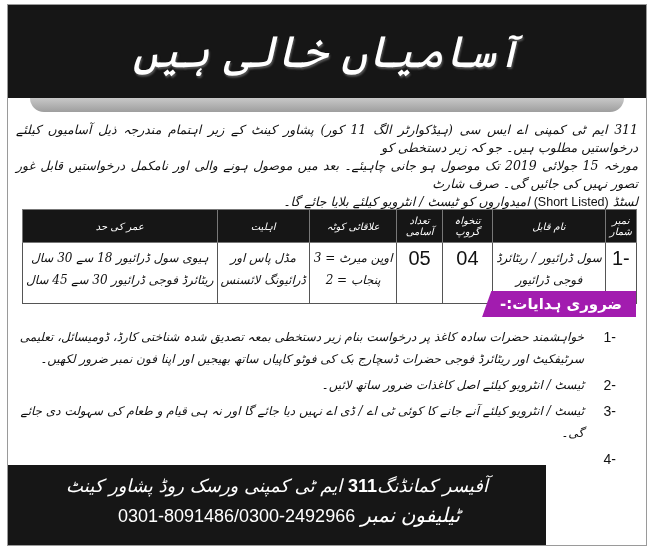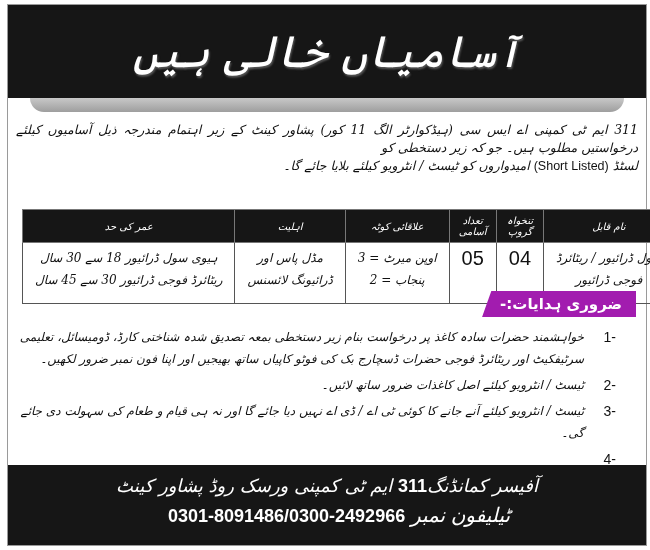--- a/index.html
+++ b/index.html
@@ -30,64 +30,65 @@
   .intro .ltr { font-style: normal; font-family: "Liberation Sans", sans-serif; font-size: 12.5px; unicode-bidi: embed; direction: ltr; }
   table.posts {
     position: absolute; left: 14px; top: 204px; width: 615px; border-collapse: collapse; direction: rtl;
   }
   table.posts th {
     background: #161616; color: #fff; font-family: "DejaVu Serif", serif; font-style: italic;
     font-weight: normal; font-size: 10px; height: 30px; border: 1px solid #777;
   }
   table.posts td {
     border: 1px solid #555; font-family: "DejaVu Serif", serif; font-style: italic; font-size: 12px;
-    text-align: center; vertical-align: top; height: 52px; padding: 4px 12px; line-height: 22px;
+    text-align: center; vertical-align: top; height: 52px; padding: 4px 3px; line-height: 22px;
   }
   table.posts td.num { font-style: normal; font-family: "Liberation Sans", sans-serif; font-size: 20px; }
   .cell-line { display: block; white-space: nowrap; }
   .inst-badge {
     position: absolute; right: 10px; top: 286px; height: 26px; padding: 0 14px 0 18px;
     background: #a21caf; color: #fff; font-family: "DejaVu Sans", sans-serif; font-weight: bold;
     font-size: 15px; line-height: 26px; direction: rtl;
     clip-path: polygon(6% 0, 100% 0, 100% 100%, 0 100%);
   }
   .instructions {
     position: absolute; left: 8px; top: 321px; width: 606px; direction: rtl; margin: 0; padding: 0; list-style: none;
   }
   .instructions li {
     position: relative; padding-right: 38px; font-family: "DejaVu Serif", serif; font-style: italic;
     font-size: 12px; line-height: 22px; margin-bottom: 4px;
   }
   .instructions li .n {
     position: absolute; right: 6px; top: 0; font-style: normal; font-family: "Liberation Sans", sans-serif; font-size: 14px;
   }
   .footer {
-    position: absolute; left: 0; top: 460px; width: 638px; height: 80px; background: #161616;
+    position: absolute; left: 0; top: 460px; width: 538px; height: 80px; background: #161616;
     color: #fff; text-align: center;
   }
   .footer-addr {
     margin-top: 10px; font-family: "DejaVu Serif", serif; font-style: italic; font-size: 18px; direction: rtl;
   }
   .footer-addr b { font-style: normal; font-family: "Liberation Sans", sans-serif; font-size: 18px; }
   .footer-phone { margin-top: 6px; font-size: 18px; direction: rtl; }
   .footer-phone .lbl { font-family: Liberation Sans, sans-serif; font-style: italic; font-size: 20px; }
-  .footer-phone .nums { font-family: "Liberation Sans", sans-serif; font-weight: bold; direction: ltr; unicode-bidi: embed; padding-left: 24px; }
+  .footer-phone .nums { font-family: "Liberation Sans", sans-serif; font-weight: normal; direction: ltr; unicode-bidi: embed; padding-left: 24px; }
 </style>
 </head>
 <body>
 
 <div class="frame">
 
   <div class="header">
     <span class="header-title">آسامیاں خالی ہیں</span>
   </div>
   <div class="header-shadow"></div>
 
   <div class="intro">
     <div>311 ایم ٹی کمپنی اے ایس سی (ہیڈکوارٹر الگ 11 کور) پشاور کینٹ کے زیر اہتمام مندرجہ ذیل آسامیوں کیلئے درخواستیں مطلوب ہیں۔ جو کہ زیر دستخطی کو</div>
+    <div>مورخہ 15 جولائی 2019 تک موصول ہو جانی چاہیئے۔ بعد میں موصول ہونے والی اور نامکمل درخواستیں قابل غور تصور نہیں کی جائیں گی۔ صرف شارٹ</div>
     <div>
       <span>لسٹڈ</span>
       <span class="ltr">(Short Listed)</span>
       <span>امیدواروں کو ٹیسٹ / انٹرویو کیلئے بلایا جائے گا۔</span>
     </div>
   </div>
 
   <table class="posts">
     <colgroup>
       <col style="width:40px">

